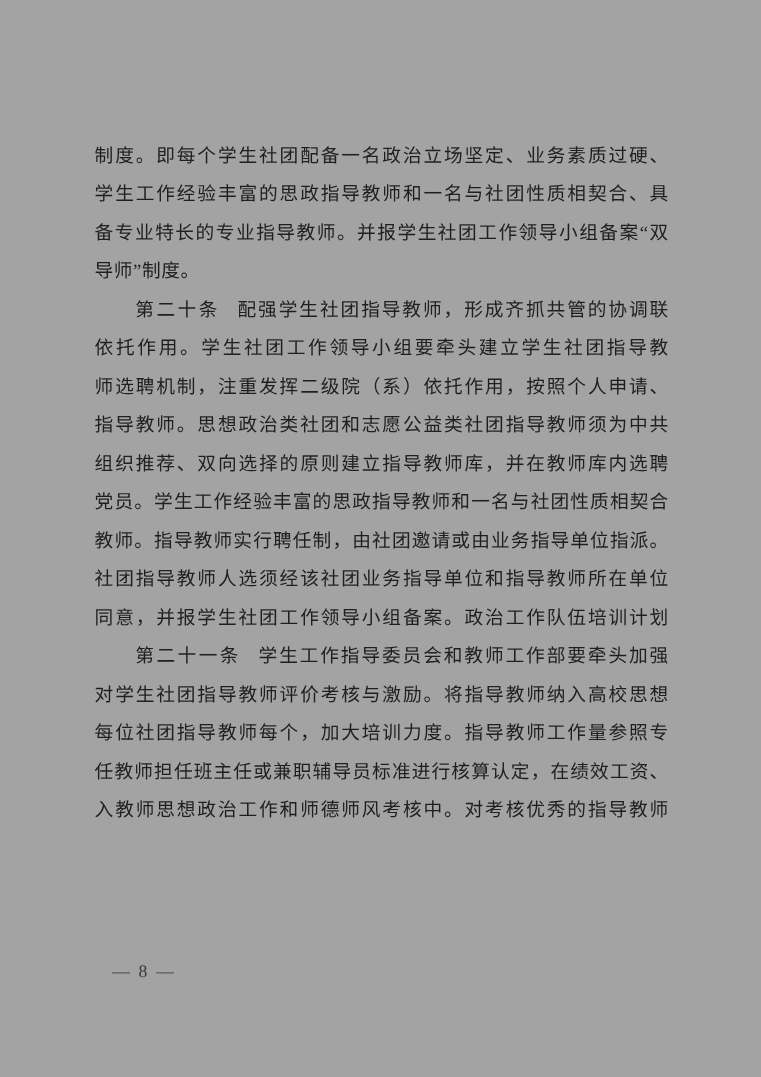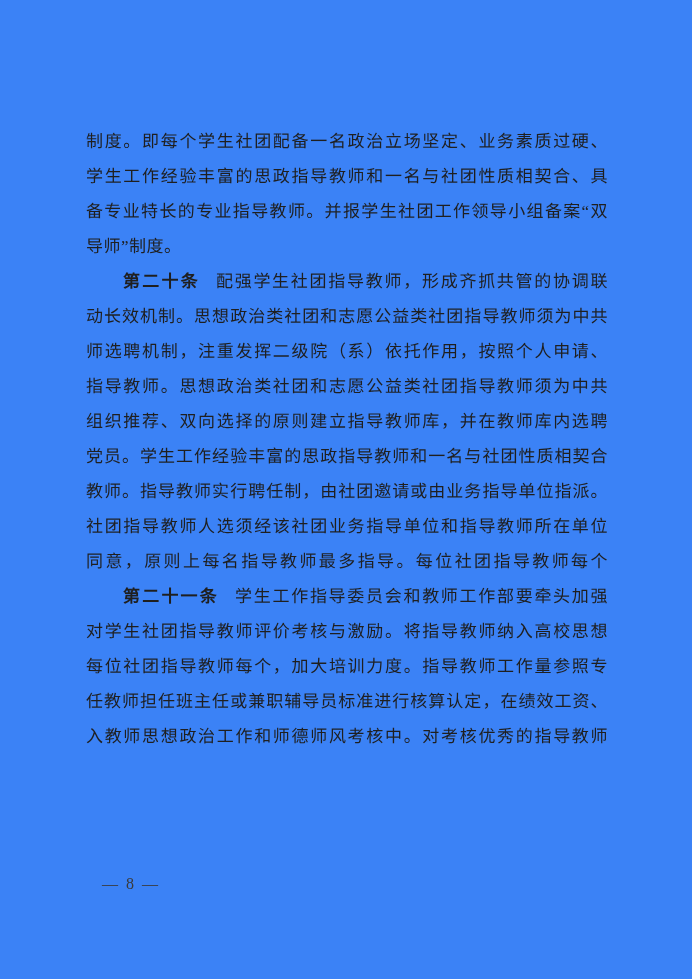--- a/index.html
+++ b/index.html
@@ -4,21 +4,21 @@
 <style>
   html, body {
     margin: 0;
     padding: 0;
     background: #ffffff;
   }
   .page {
     position: relative;
     width: 692px;
     height: 979px;
-    background: #3b82f6;
+    background: #a3a3a3;
     overflow: hidden;
     font-family: "Liberation Serif", "DejaVu Serif", serif;
     color: #1f1f1f;
   }
   .text-block {
     position: absolute;
     left: 86px;
     top: 124px;
     width: 522px;
   }
@@ -36,21 +36,21 @@
     overflow: hidden;
   }
   .line.end {
     text-align: left;
     text-align-last: left;
   }
   .line.indent {
     padding-left: 37px;
   }
   .term {
-    font-weight: 700;
+    font-weight: 400;
     margin-right: 16px;
     letter-spacing: 1px;
   }
   .footer {
     position: absolute;
     left: 102px;
     top: 872px;
     height: 24px;
     line-height: 24px;
     font-size: 16px;
@@ -63,28 +63,28 @@
 <body>
 
 <div class="page">
   <main class="text-block">
     <p class="line"><span>制度。即每个学生社团配备一名政治立场坚定、业务素质过硬、</span></p>
     <p class="line"><span>学生工作经验丰富的思政指导教师和一名与社团性质相契合、具</span></p>
     <p class="line"><span>备专业特长的专业指导教师。并报学生社团工作领导小组备案“双</span></p>
     <p class="line end"><span>导师”制度。</span></p>
 
     <p class="line indent"><b class="term">第二十条</b><span>配强学生社团指导教师，形成齐抓共管的协调联</span></p>
-    <p class="line"><span>动长效机制。思想政治类社团和志愿公益类社团指导教师须为中共</span></p>
+    <p class="line"><span>依托作用。学生社团工作领导小组要牵头建立学生社团指导教</span></p>
     <p class="line"><span>师选聘机制，注重发挥二级院（系）依托作用，按照个人申请、</span></p>
     <p class="line"><span>指导教师。思想政治类社团和志愿公益类社团指导教师须为中共</span></p>
     <p class="line"><span>组织推荐、双向选择的原则建立指导教师库，并在教师库内选聘</span></p>
     <p class="line"><span>党员。学生工作经验丰富的思政指导教师和一名与社团性质相契合</span></p>
     <p class="line"><span>教师。指导教师实行聘任制，由社团邀请或由业务指导单位指派。</span></p>
     <p class="line"><span>社团指导教师人选须经该社团业务指导单位和指导教师所在单位</span></p>
-    <p class="line"><span>同意，原则上每名指导教师最多指导。每位社团指导教师每个</span></p>
+    <p class="line"><span>同意，并报学生社团工作领导小组备案。政治工作队伍培训计划</span></p>
 
     <p class="line indent"><b class="term">第二十一条</b><span>学生工作指导委员会和教师工作部要牵头加强</span></p>
     <p class="line"><span>对学生社团指导教师评价考核与激励。将指导教师纳入高校思想</span></p>
     <p class="line"><span>每位社团指导教师每个，加大培训力度。指导教师工作量参照专</span></p>
     <p class="line"><span>任教师担任班主任或兼职辅导员标准进行核算认定，在绩效工资、</span></p>
     <p class="line"><span>入教师思想政治工作和师德师风考核中。对考核优秀的指导教师</span></p>
   </main>
 
   <footer class="footer">
     <span>— 8 —</span>

